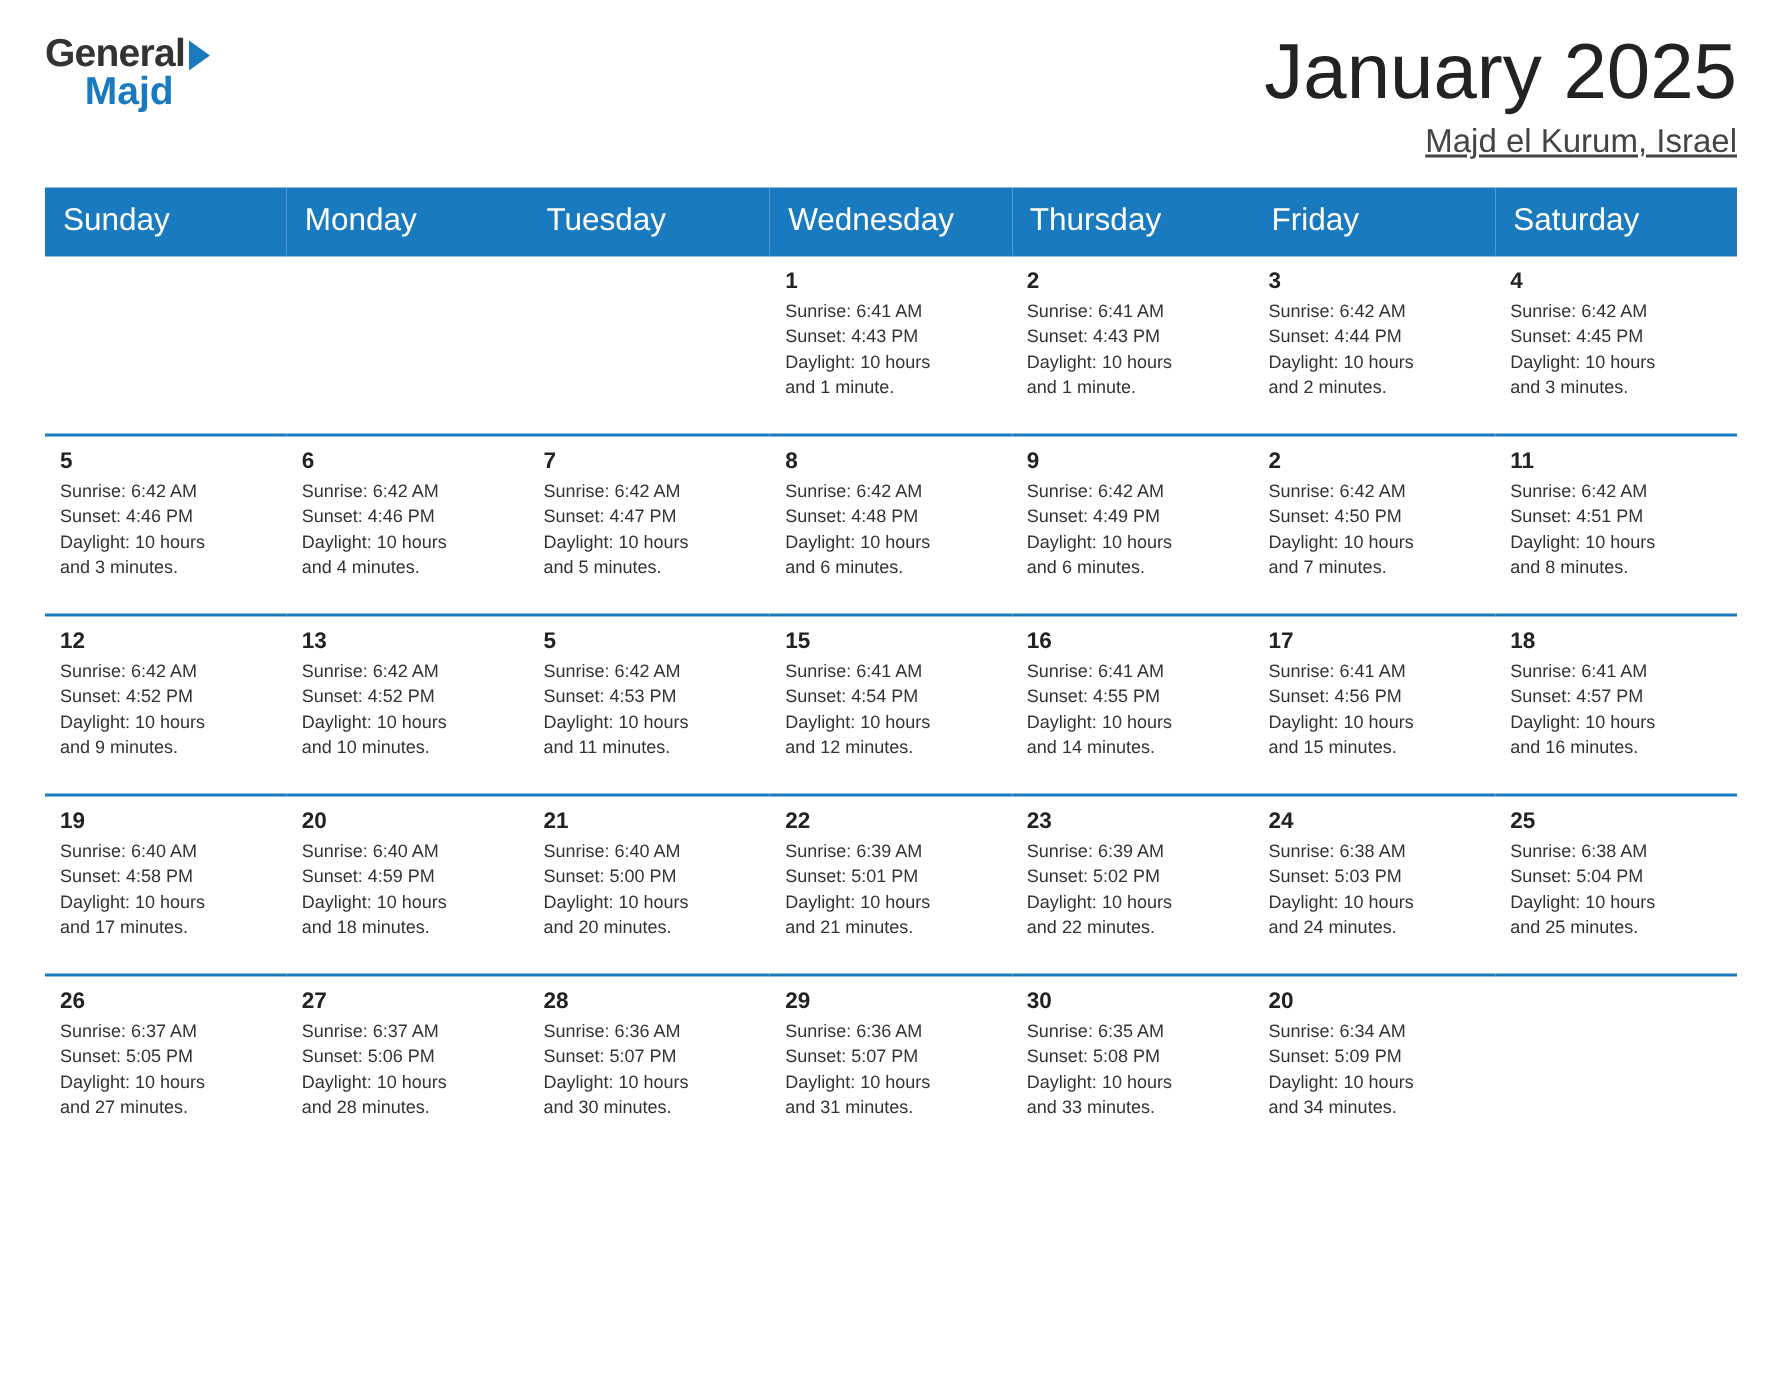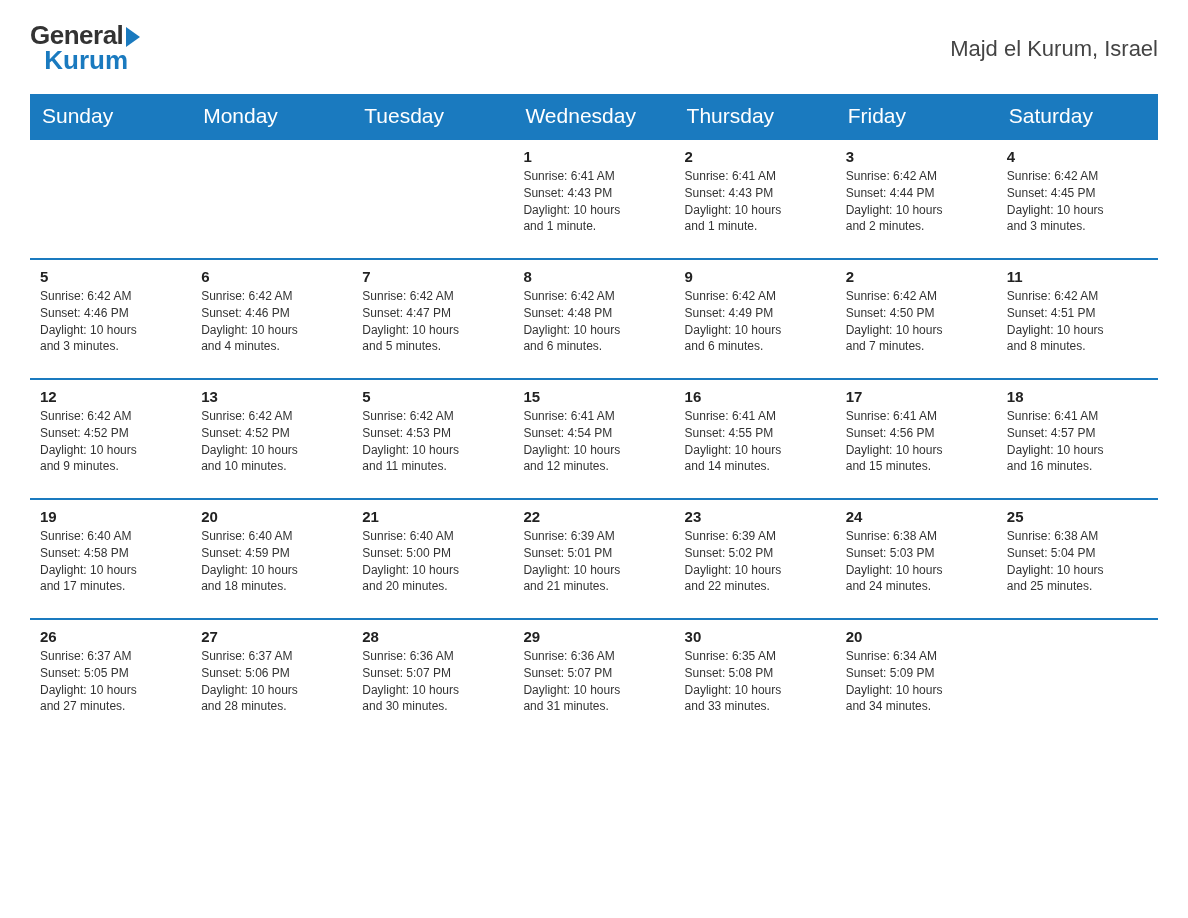--- a/index.html
+++ b/index.html
@@ -52,21 +52,22 @@
     }
     .month-title {
       font-size: 52px;
       font-weight: normal;
       color: #222;
       line-height: 1.1;
     }
     .location-title {
       font-size: 22px;
       color: #444;
-      margin-top: 16px;
+      margin-top: 4px;
+      text-decoration: underline;
     }
     .calendar {
       width: 100%;
       border-collapse: collapse;
     }
     .calendar thead tr th {
       background-color: #1a7abf;
       color: #fff;
       font-size: 21px;
       font-weight: normal;
@@ -102,23 +103,24 @@
   </style>
 </head>
 <body>
 
 <div class="header">
   <div class="logo">
     <div class="logo-top">
       <span class="logo-general">General</span>
       <div class="logo-arrow"></div>
     </div>
-    <span class="logo-blue">Kurum</span>
+    <span class="logo-blue">Majd</span>
   </div>
   <div class="title-block">
+    <div class="month-title">January 2025</div>
     <div class="location-title">Majd el Kurum, Israel</div>
   </div>
 </div>
 
 <table class="calendar">
   <thead>
     <tr>
     <th>Sunday</th>
         <th>Monday</th>
         <th>Tuesday</th>

